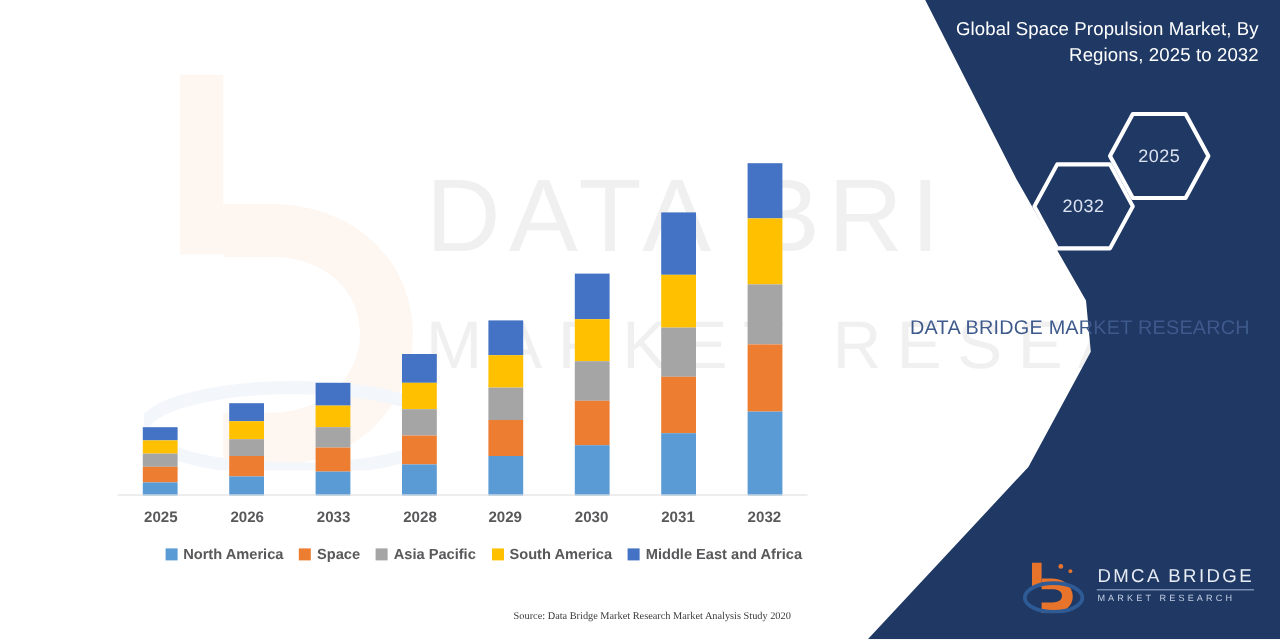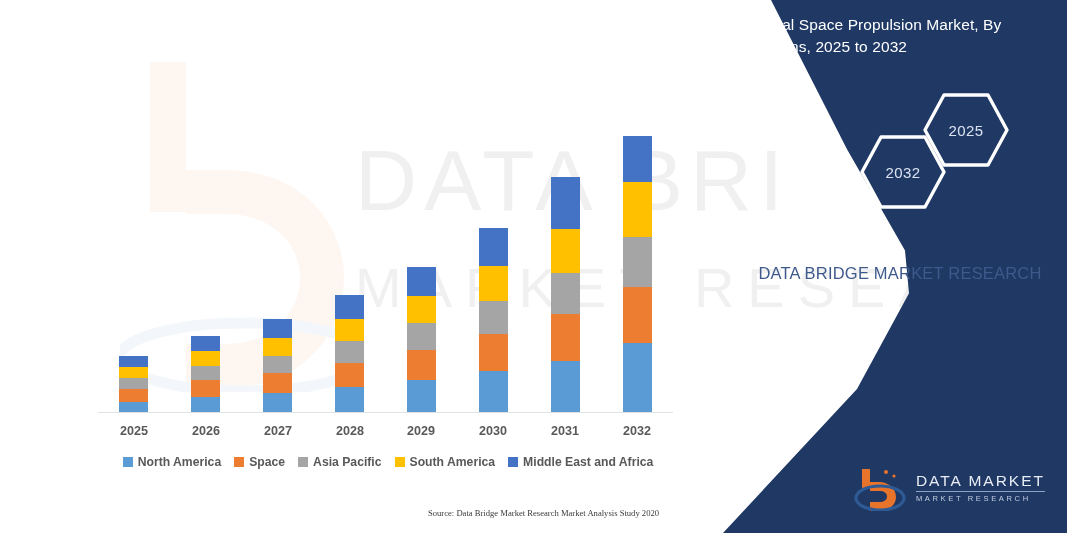--- a/index.html
+++ b/index.html
@@ -33,21 +33,21 @@
         60.5% 55.0%,
         59.5% 47.0%,
         45.0% 28.0%
     );
   }
 
   .right-title {
     position:absolute;
     top:14px; right:18px;
     width:300px;
-    text-align:left;
+    text-align:right;
     color:#FFFFFF;
     font-size:15.5px;
     line-height:1.45;
     font-weight:400;
     letter-spacing:.1px;
   }
 
   
   .hex-wrap { position:absolute; top:92px; right:40px; width:250px; height:120px; }
   .hex {
@@ -156,21 +156,21 @@
   .xlab {
     position:absolute;
     width:60px; text-align:center;
     color:#59595B;
     font-size:12.6px;
     font-weight:bold;
   }
 
   .legend {
     position:absolute;
-    left:98px; top:455px;
+    left:113px; top:455px;
     width:580px;
     display:flex; align-items:center; justify-content:center;
     gap:13px;
     flex-wrap:nowrap;
   }
   .legend-item { display:flex; align-items:center; gap:5px; }
   .legend-swatch { width:10px; height:10px; flex:0 0 auto; }
   .legend-label {
     color:#59595B; font-size:12.2px; font-weight:bold; white-space:nowrap;
   }
@@ -263,21 +263,21 @@
           <div class="seg" style="height: 50px; background: rgb(165, 165, 165);"></div>
           <div class="seg" style="height: 55px; background: rgb(255, 192, 0);"></div>
           <div class="seg" style="height: 46px; background: rgb(68, 114, 196);"></div>
         </div>
       </div>
     <div class="axis-line"></div>
 
     <div class="xlabels" id="xlabels">
         <div class="xlab" style="left: 6px;">2025</div>
         <div class="xlab" style="left: 78px;">2026</div>
-        <div class="xlab" style="left: 150px;">2027</div>
+        <div class="xlab" style="left: 150px;">2033</div>
         <div class="xlab" style="left: 222px;">2028</div>
         <div class="xlab" style="left: 293px;">2029</div>
         <div class="xlab" style="left: 365px;">2030</div>
         <div class="xlab" style="left: 437px;">2031</div>
         <div class="xlab" style="left: 509px;">2032</div>
       </div>
 
     <div class="legend" id="legend">
         <div class="legend-item">
           <span class="legend-swatch" style="background: rgb(91, 155, 213);"></span>
@@ -332,19 +332,19 @@
       <svg viewBox="0 0 52 46" width="52" height="46" aria-hidden="true">
         <path d="M8 4 h8 v20 h-8 z" fill="#E8742C"></path>
         <path d="M16 17 h9 c10 0 17 7 17 15 0 8 -7 14 -17 14 h-9 v-9 h9 c5 0 8 -2 8 -5.5
                  0 -3.5 -3 -5.5 -8 -5.5 h-9 z" fill="#E8742C"></path>
         <ellipse cx="26" cy="33" rx="24" ry="12" fill="none" stroke="#2E5A96" stroke-width="3.2"></ellipse>
         <circle cx="32" cy="7" r="2" fill="#E8742C"></circle>
         <circle cx="40" cy="11" r="1.6" fill="#E8742C"></circle>
       </svg>
     </div>
     <div class="logo-text">
-      <span class="l1">DATA MARKET</span>
+      <span class="l1">DMCA BRIDGE</span>
       <span class="logo-rule"></span>
       <span class="l2">MARKET RESEARCH</span>
     </div>
   </div>
 
 </div>
 
 </body></html>

